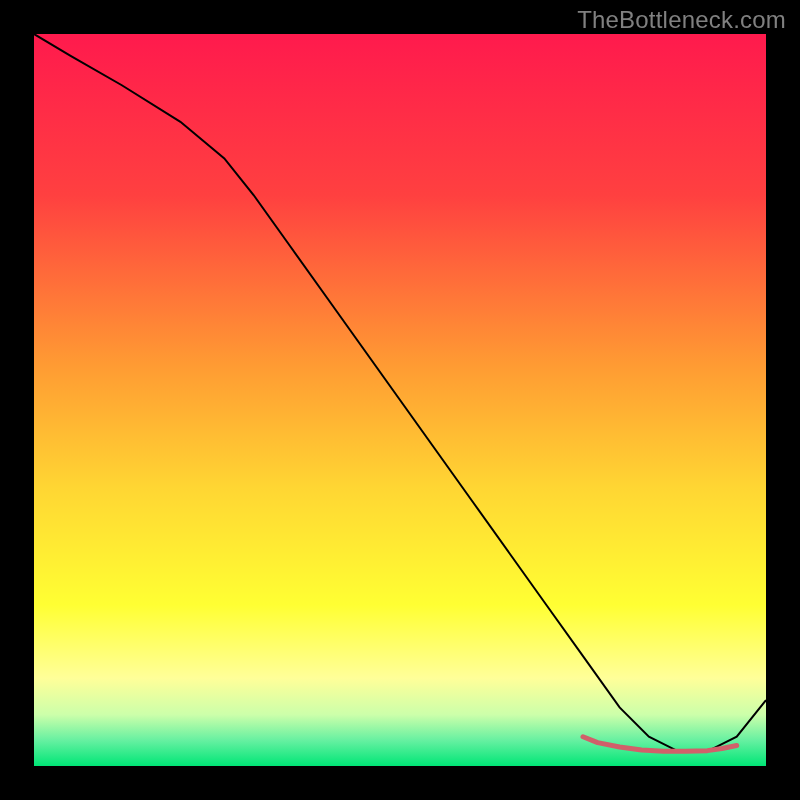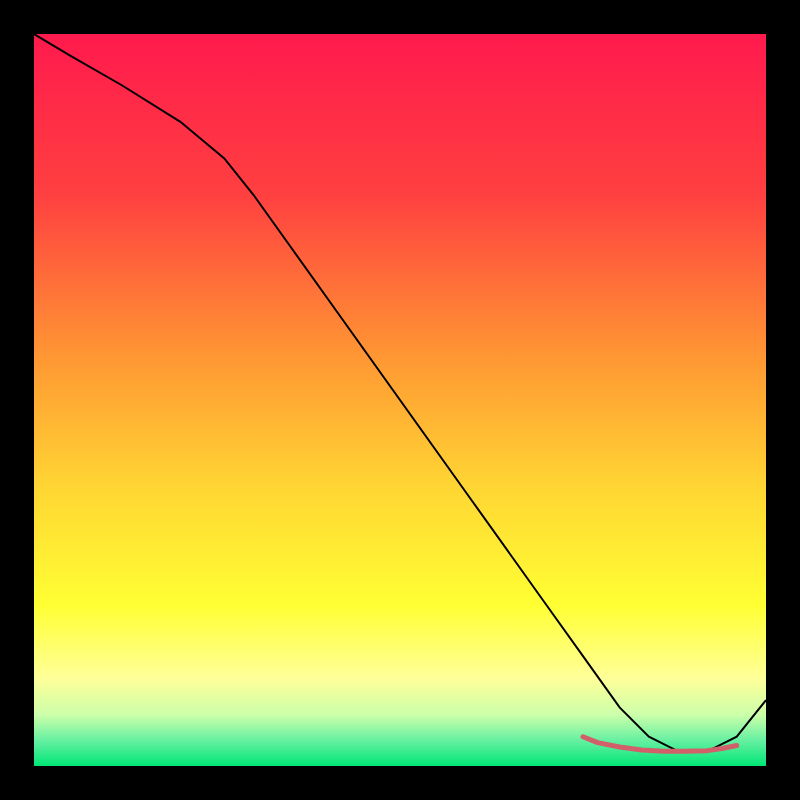--- a/index.html
+++ b/index.html
@@ -36,20 +36,21 @@
   }
   svg {
     display: block;
   }
 </style>
 </head>
 <body>
 
 <div class="frame">
 
+  <div class="watermark">TheBottleneck.com</div>
 
   <div class="plot-wrap">
     <svg id="chart-svg" width="732" height="732" viewBox="0 0 732 732" preserveAspectRatio="none">
       <defs>
         <linearGradient id="bg-grad" x1="0" y1="0" x2="0" y2="1">
             <stop offset="0%" stop-color="#ff1a4d"></stop>
             <stop offset="22%" stop-color="#ff4040"></stop>
             <stop offset="45%" stop-color="#ff9a33"></stop>
             <stop offset="62%" stop-color="#ffd633"></stop>
             <stop offset="78%" stop-color="#ffff33"></stop>

